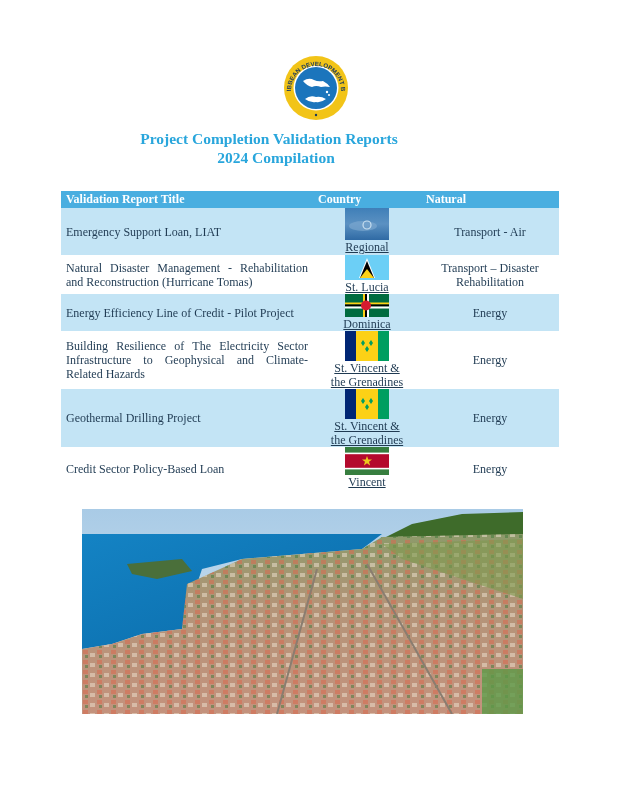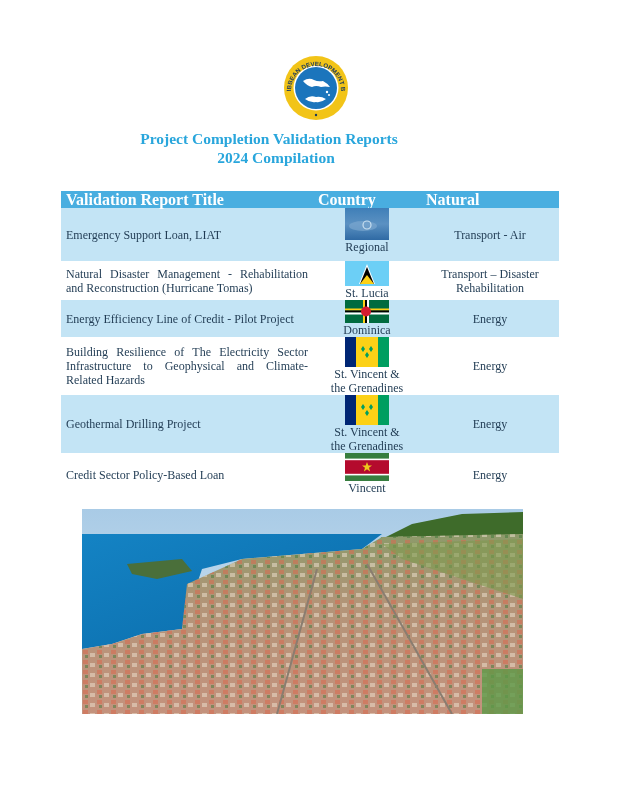--- a/index.html
+++ b/index.html
@@ -6,29 +6,29 @@
     body { width: 619px; height: 802px; position: relative; overflow: hidden;
            font-family: "Liberation Serif", "DejaVu Serif", serif; color: #1f3a52; }
 
     .logo { position: absolute; left: 283px; top: 55px; width: 66px; height: 66px; }
 
     .title-block { position: absolute; left: 0; top: 129px; width: 538px; text-align: center;
                    color: #29a6dc; font-weight: bold; font-size: 15.5px; line-height: 19px; }
     .title-line2 { padding-left: 14px; }
 
     .report-table { position: absolute; left: 61px; top: 191px; width: 498px; border-collapse: collapse; table-layout: fixed; }
-    .report-table th { background: #49aee0; color: #ffffff; font-weight: bold; font-size: 16px;
+    .report-table th { background: #49aee0; color: #ffffff; font-weight: bold; font-size: 12px;
                        height: 17px; padding: 0 5px; line-height: 17px; }
     .report-table th.col-title { text-align: left; }
     .report-table th.col-country, .report-table th.col-sector { text-align: left; }
     .report-table td { font-size: 12px; line-height: 14px; color: #1f3a52; padding: 0 5px; vertical-align: middle; }
     .report-table tr.shade td { background: #c3e4f5; }
     .report-table tr.plain td { background: #ffffff; margin-left: 32px; }
     .report-table td.c-title { text-align: justify; text-align-last: left; }
-    .report-table td.c-country { text-align: center; padding: 0; vertical-align: top; }
+    .report-table td.c-country { text-align: center; padding: 0; vertical-align: top; text-decoration: underline; }
     .report-table td.c-sector { text-align: center; }
 
     .flag { display: block; margin: 0 auto; width: 44px; }
     .country-name { display: block; font-size: 12px; line-height: 14px; }
 
     .photo { position: absolute; left: 82px; top: 509px; width: 441px; height: 205px; overflow: hidden; }
   </style>
 </head>
 <body>
 
@@ -62,21 +62,21 @@
   </colgroup>
   <thead>
     <tr>
       <th class="col-title">Validation Report Title</th>
       <th class="col-country">Country</th>
       <th class="col-sector">Natural</th>
     </tr>
   </thead>
   <tbody>
 
-    <tr class="shade" style="height:53px">
+    <tr class="shade" style="height:47px">
       <td class="c-title">Emergency Support Loan, LIAT</td>
       <td class="c-country">
         <svg class="flag" width="44" height="32" viewBox="0 0 44 32">
           <defs>
             <linearGradient id="sky" x1="0" y1="0" x2="0" y2="1">
               <stop offset="0" stop-color="#3f7fb8"></stop>
               <stop offset="0.5" stop-color="#5b91c2"></stop>
               <stop offset="1" stop-color="#2f6aa4"></stop>
             </linearGradient>
           </defs>

